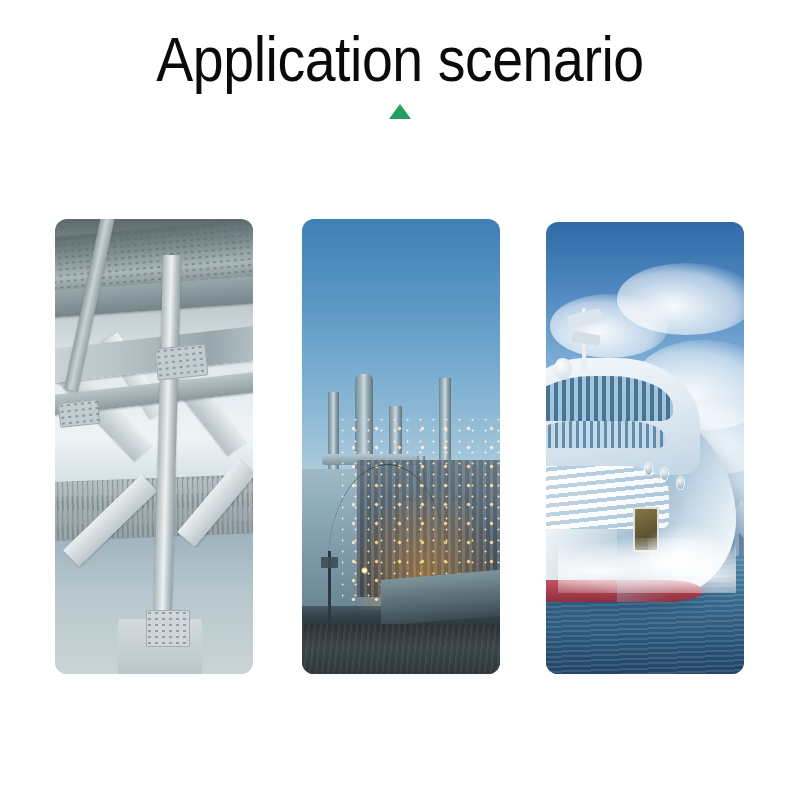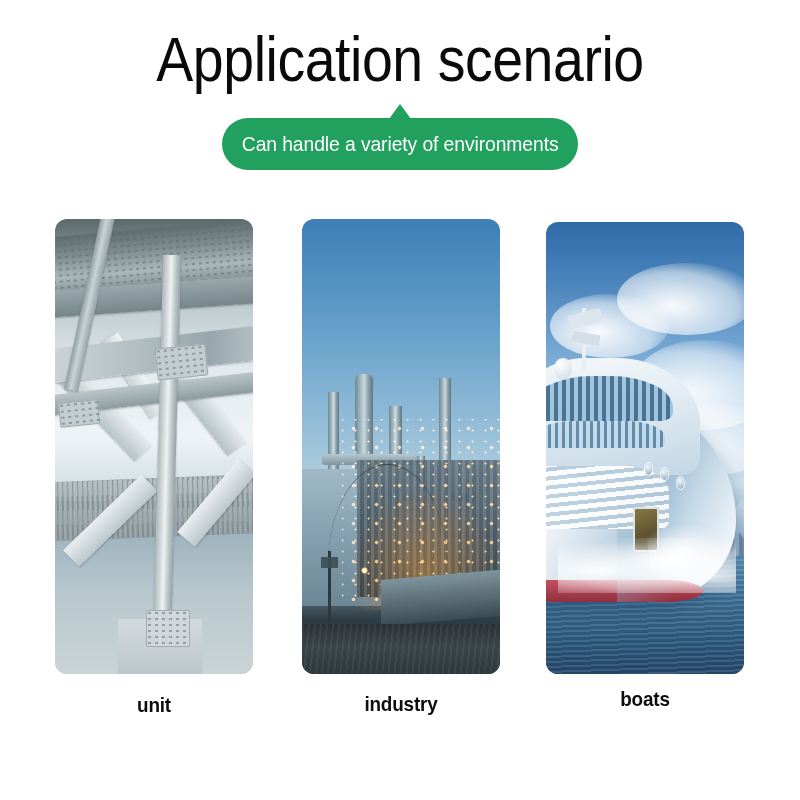--- a/index.html
+++ b/index.html
@@ -595,23 +595,20 @@
 </style>
 </head>
 <body>
 
 <div class="page">
 
   <div class="page-title">Application scenario</div>
 
   <div class="banner-wrap">
     <div class="banner-notch"></div>
-    <div class="banner-pill">
-      <span class="banner-text">Can handle a variety of environments</span>
-    </div>
   </div>
 
   <div class="panels">
 
     <div class="panel p1">
       <div class="scene">
         <div class="bridge-sky"></div>
         <div class="bridge-hills"></div>
         <div class="bridge-water"></div>
         <div class="bridge-deck"></div>
@@ -691,19 +688,14 @@
         <div class="ship-anchor-port"></div>
         <div class="ship-port op1"></div>
         <div class="ship-port op2"></div>
         <div class="ship-port op3"></div>
         <div class="sea-foam"></div>
         <div class="sea-spray"></div>
       </div>
     </div>
   </div>
 
-  <div class="captions">
-    <div class="caption c-1">unit</div>
-    <div class="caption c-2">industry</div>
-    <div class="caption c-3">boats</div>
-  </div>
 
 </div>
 
 </body></html>

